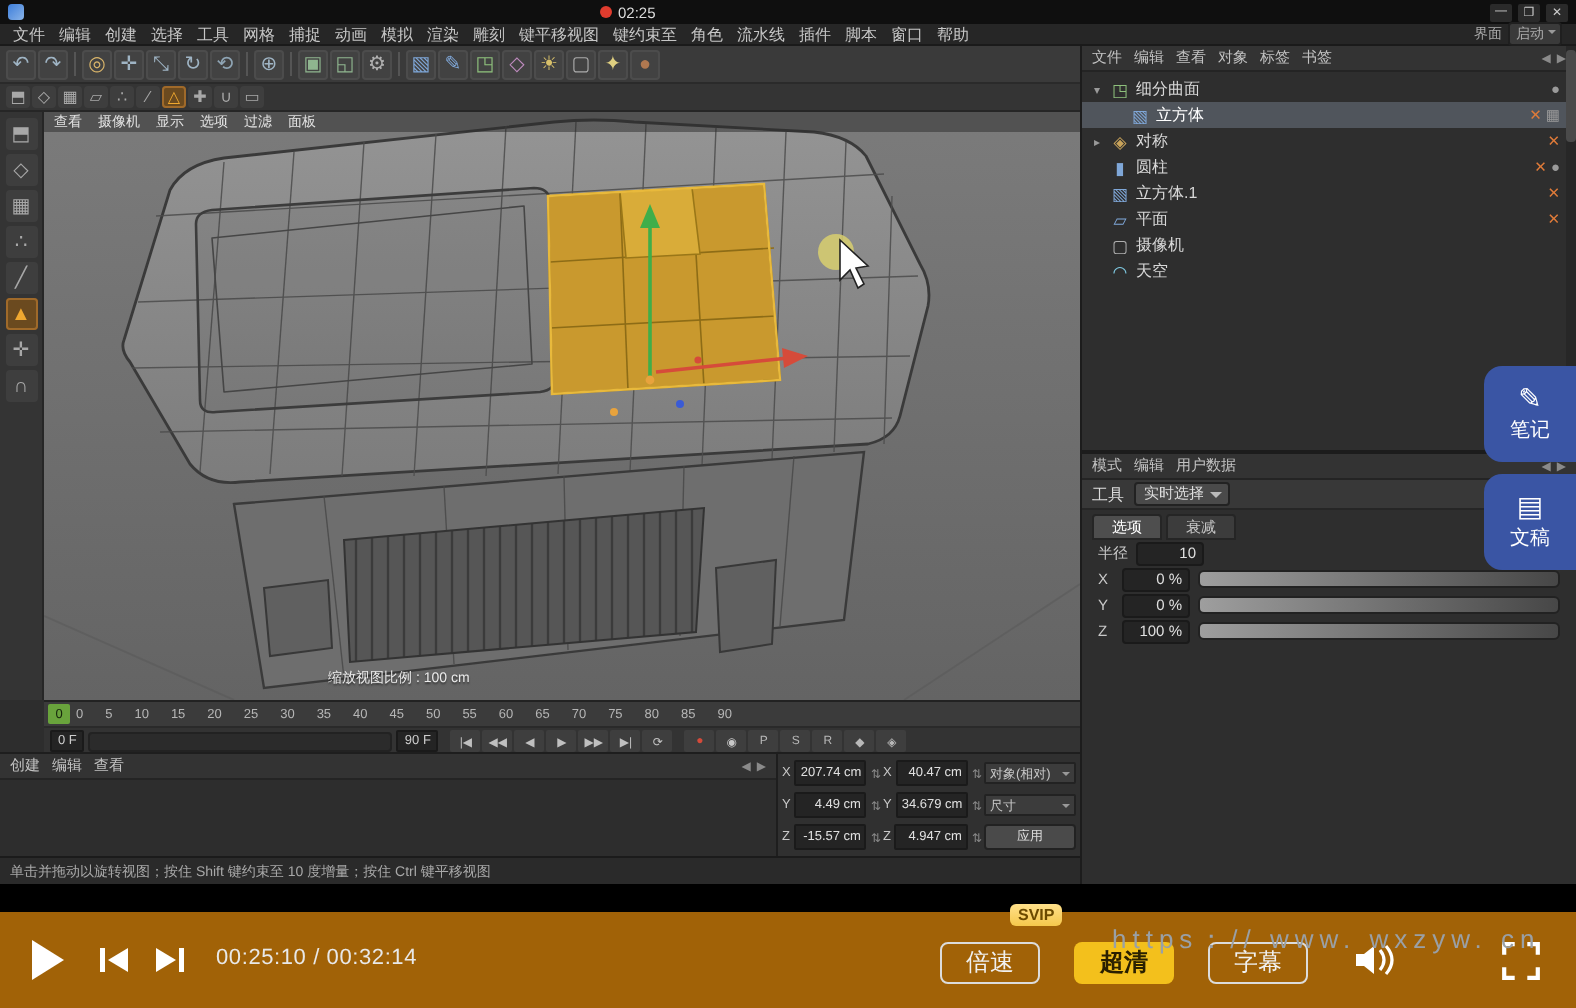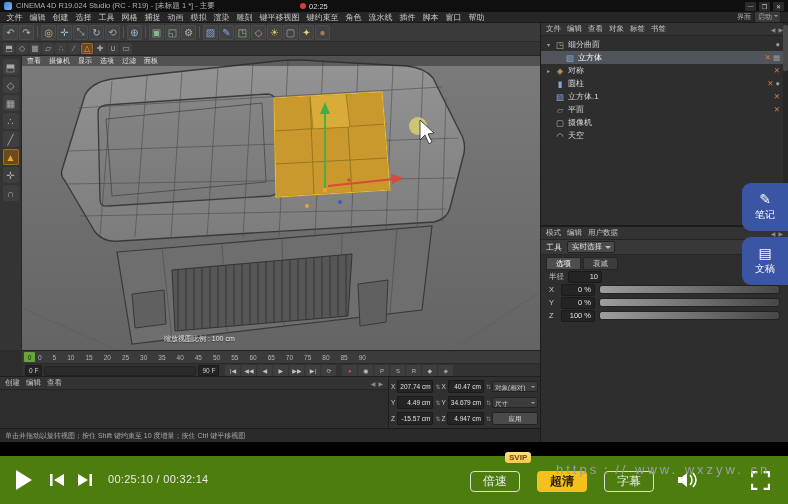--- a/index.html
+++ b/index.html
@@ -96,21 +96,21 @@
   .coord-apply{background:#4a4a4a;border:1px solid #222;height:11px;line-height:11px;text-align:center;border-radius:2px;color:#ddd;width:100%;}
   .statusbar{position:absolute;left:0;top:428px;width:540px;height:14px;background:#2a2a2a;border-top:1px solid #1b1b1b;
              font-size:7px;color:#a8a8a8;display:flex;align-items:center;padding:0 5px;box-sizing:border-box;white-space:nowrap;overflow:hidden;}
   
   .side-btn{position:absolute;right:0;width:46px;height:48px;background:var(--side-blue);border-radius:9px 0 0 9px;
             display:flex;flex-direction:column;align-items:center;justify-content:center;gap:1px;color:#fff;z-index:30;}
   .side-btn .s-icon{font-size:14px;line-height:1.1;}
   .side-btn .s-label{font-size:10px;}
   #side-note{top:183px;} #side-doc{top:237px;}
   
-  .controls{position:absolute;left:0;top:456px;width:788px;height:48px;background:#4d7c0f;}
+  .controls{position:absolute;left:0;top:456px;width:788px;height:48px;background:#a16207;}
   .play-btn{position:absolute;left:16px;top:14px;width:0;height:0;border-left:16px solid #fff;border-top:10px solid transparent;border-bottom:10px solid transparent;}
   .skip{position:absolute;top:16px;width:18px;height:16px;}
   #skip-prev{left:48px;} #skip-next{left:76px;}
   .time{position:absolute;left:108px;top:17px;font-size:11px;color:#e8e8e8;letter-spacing:.3px;}
   .pill{position:absolute;top:15px;width:50px;height:21px;border-radius:4px;font-size:12px;display:flex;align-items:center;justify-content:center;box-sizing:border-box;}
   #btn-speed{left:470px;border:1px solid #dcdcdc;color:#f0f0f0;}
   #btn-quality{left:537px;background:var(--accent-yellow);color:#2a2000;font-weight:bold;}
   #btn-subtitle{left:604px;border:1px solid #dcdcdc;color:#f0f0f0;}
   .svip{position:absolute;left:505px;top:452px;background:linear-gradient(#ffe08a,var(--svip-gold));color:#6b4a00;
         font-size:8px;font-weight:bold;padding:1px 4px;border-radius:3px;z-index:20;}
@@ -122,21 +122,20 @@
 </style>
 </head>
 <body>
 
 <div class="stage">
 
   <div class="c4d">
 
     <div class="titlebar">
       <span class="app-icon"></span>
-      <span>CINEMA 4D R19.024 Studio (RC - R19) - [未标题 1 *] - 主要</span>
       <span class="rec-overlay">
         <span class="rec-dot"></span>
         <span>02:25</span>
       </span>
       <span class="win-btns" id="win-btns">
           <span class="win-btn">—</span>
           <span class="win-btn">❐</span>
           <span class="win-btn">✕</span>
         </span>
     </div>

